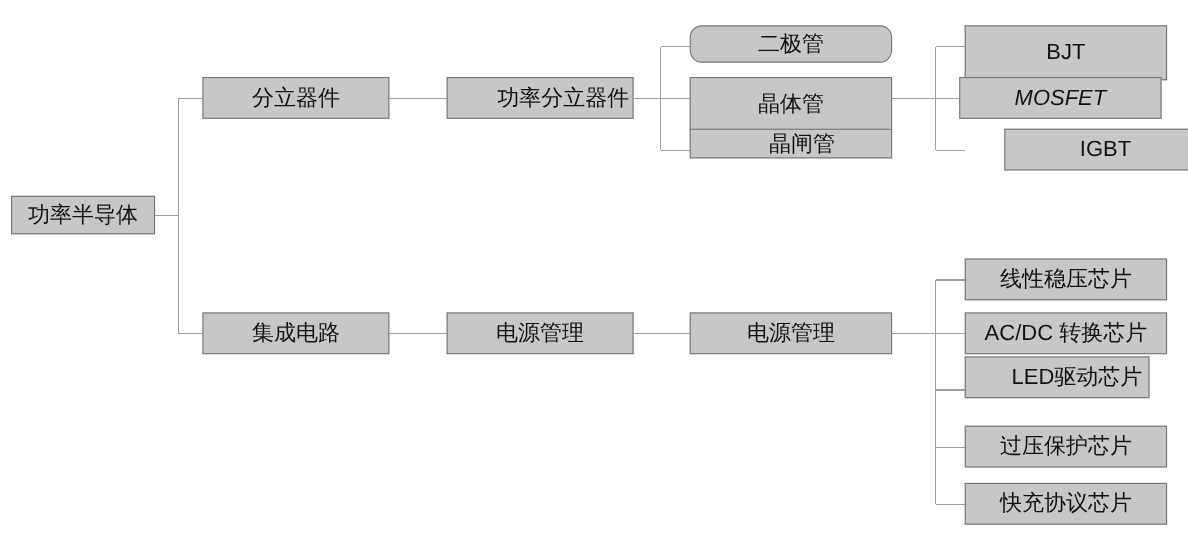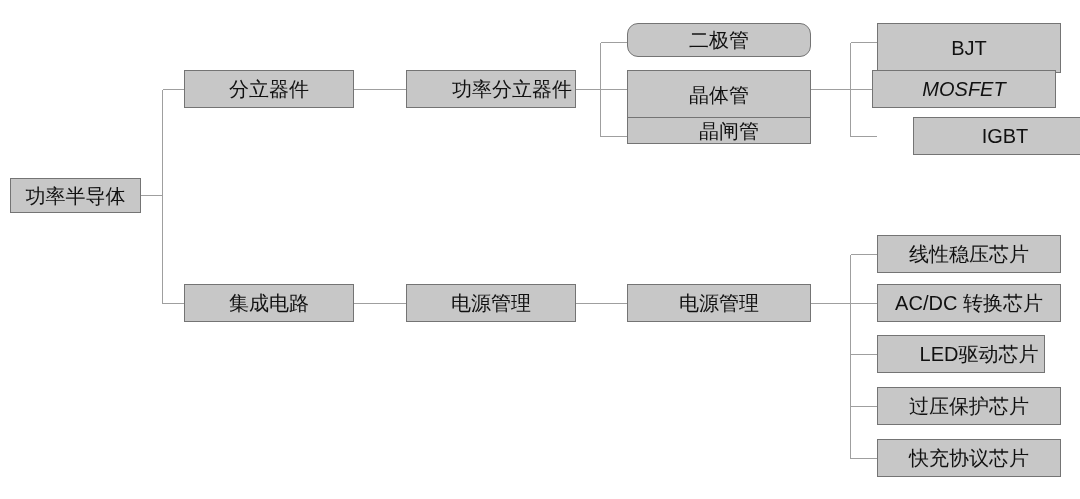--- a/index.html
+++ b/index.html
@@ -98,19 +98,19 @@
   <div class="node" style="left:184px; top:284px; width:170px; height:38px;">集成电路</div>
 
   <div class="node" style="left:406px; top:284px; width:170px; height:38px;">电源管理</div>
 
   <div class="node" style="left:627px; top:284px; width:184px; height:38px;">电源管理</div>
 
   <div class="node" style="left:877px; top:235px; width:184px; height:38px;">线性稳压芯片</div>
 
   <div class="node" style="left:877px; top:284px; width:184px; height:38px;">AC/DC 转换芯片</div>
 
-  <div class="node" style="left:877px; top:335px; width:168px; height:38px;padding-left:36px;">LED驱动芯片</div>
+  <div class="node" style="left:877px; top:324px; width:168px; height:38px;padding-left:36px;">LED驱动芯片</div>
 
   <div class="node" style="left:877px; top:387px; width:184px; height:38px;">过压保护芯片</div>
 
   <div class="node" style="left:877px; top:439px; width:184px; height:38px;">快充协议芯片</div>
 
 </div>
 
 </body></html>

